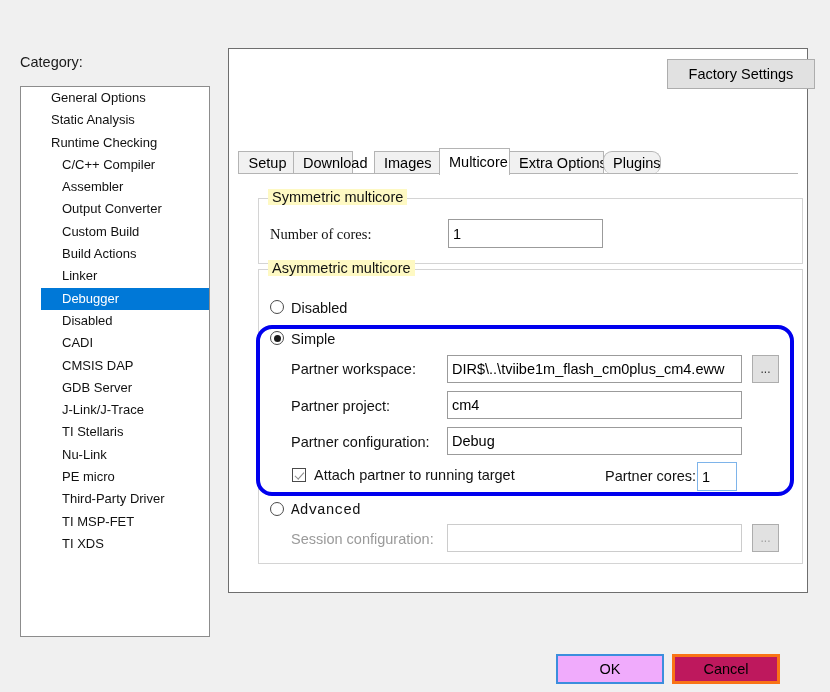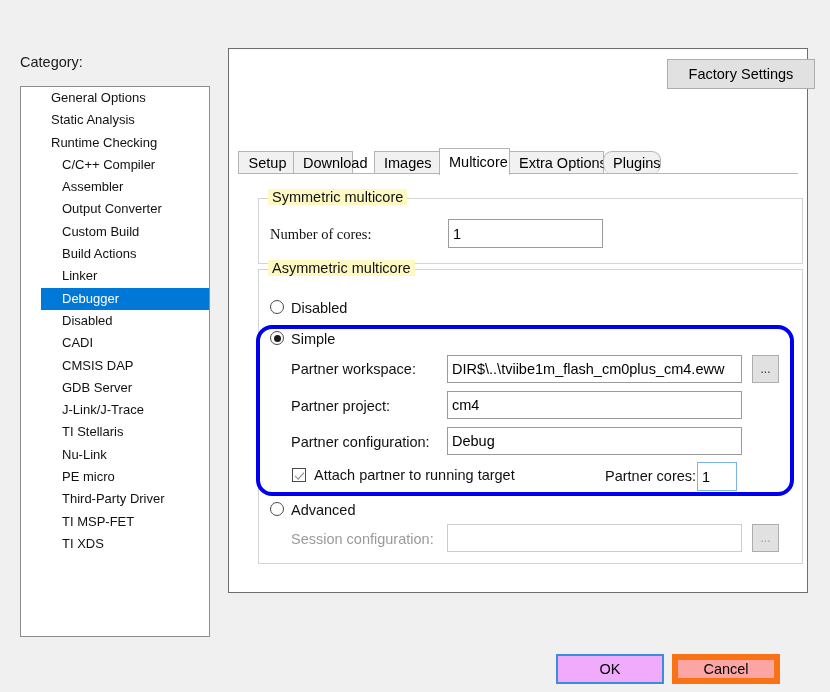--- a/index.html
+++ b/index.html
@@ -244,22 +244,22 @@
     border: 4px solid #0000ee;
     border-radius: 16px;
     box-sizing: border-box;
     pointer-events: none;
     z-index: 20;
   }
 
   
   .dialog-button {
     position: absolute;
-    background: #fca5a5;
-    border: 6px solid #f97316;
+    background: #be185d;
+    border: 3px solid #f97316;
     box-sizing: border-box;
     font-family: "Liberation Sans", sans-serif;
     font-size: 14.5px;
     color: #000000;
     text-align: center;
     cursor: default;
     padding: 0;
   }
   #ok-button {
     left: 556px; top: 654px; width: 108px; height: 30px;
@@ -343,21 +343,21 @@
 <input class="textbox" id="partner-configuration-input" style="left: 447px; top: 427px; width: 295px; height: 28px;" value="Debug">
 
 <div class="check-row" style="left:292px; top:467px;">
   <span class="check-mark checked"></span>
   <span class="check-label">Attach partner to running target</span>
 </div>
 
 <div class="field-label" style="left:605px; top:468px;">Partner cores:</div>
 <input class="textbox focused" id="partner-cores-input" style="left: 697px; top: 462px; width: 40px; height: 29px;" value="1">
 
-<div class="radio-row" style="left:270px; top:502px;">
+<div class="radio-row" style="left:270px; top:502px;font-family:Liberation Mono, monospace;">
   <span class="radio-mark"></span>
   <span class="radio-label">Advanced</span>
 </div>
 
 <div class="field-label disabled" style="left:291px; top:531px;">Session configuration:</div>
 <input class="textbox disabled" id="session-configuration-input" style="left: 447px; top: 524px; width: 295px; height: 28px;" disabled="" value="">
 <button class="browse-button disabled" style="left:752px; top:524px; width:27px; height:28px;" disabled="">...</button>
 
 <div id="annotation-highlight" style="border-color: rgb(0, 0, 238);"></div>
 

